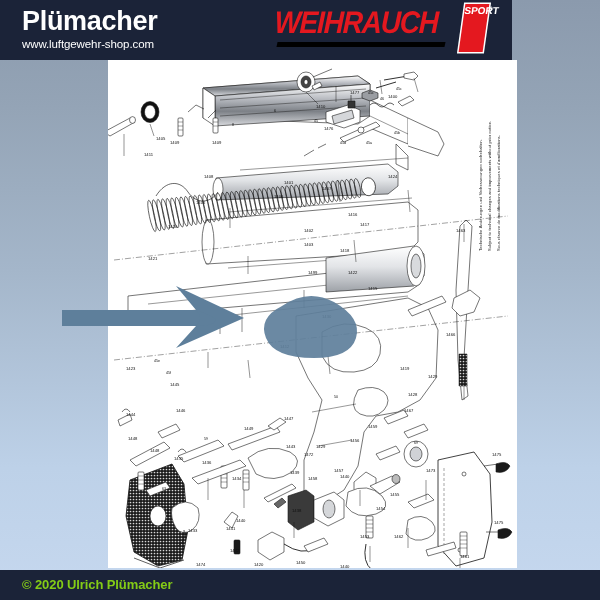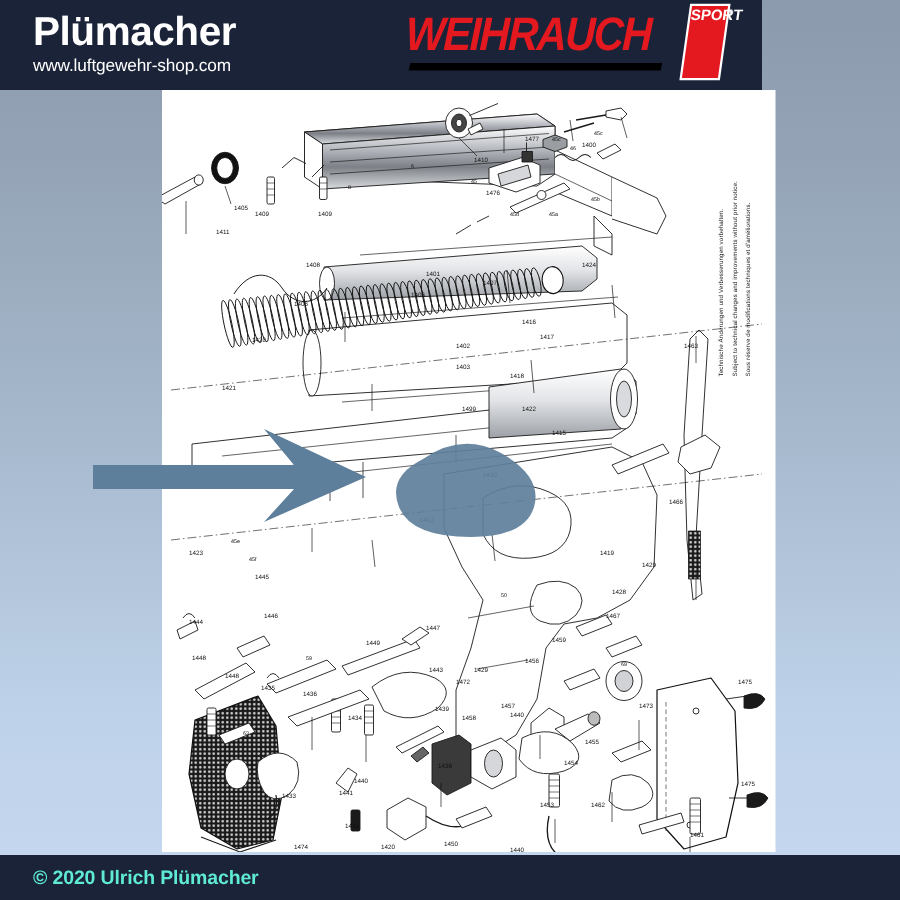--- a/index.html
+++ b/index.html
@@ -8,22 +8,22 @@
     font-family:"Liberation Sans", sans-serif;
     background:#1b2338;
   }
   #page{
     position:relative;width:600px;height:600px;
     background:linear-gradient(to bottom,#8b9aad 0%,#94a4b6 18%,#a4b6ca 45%,#bdd1e8 78%,#c6d8ef 100%);
     overflow:hidden;
   }
   
   .header{
-    position:absolute;left:0;top:0;width:476px;height:60px;
-    background:#1b2338;z-index:30;padding-left:32px;
+    position:absolute;left:0;top:0;width:512px;height:60px;
+    background:#1b2338;z-index:30;
   }
   .brand{
     position:absolute;left:22px;top:6px;
   }
   .brand-name{
     color:#ffffff;font-size:27px;font-weight:bold;letter-spacing:-0.3px;
     line-height:30px;font-family:"Liberation Sans", sans-serif;
   }
   .brand-url{
     color:#ffffff;font-size:11.5px;font-weight:normal;letter-spacing:-0.1px;
@@ -57,21 +57,21 @@
   .wh-reg{
     position:absolute;right:-3px;top:1px;color:#ffffff;font-size:6px;
   }
   
   .footer{
     position:absolute;left:0;bottom:0;width:600px;height:30px;
     background:#1b2338;z-index:30;
   }
   .copyright{
     position:absolute;left:22px;top:7px;
-    color:#5eead4;font-size:13px;font-weight:bold;letter-spacing:-0.1px;text-align:center;
+    color:#84cc16;font-size:13px;font-weight:bold;letter-spacing:-0.1px;text-align:center;
   }
   
   .sheet{
     position:absolute;left:108px;top:60px;width:409px;height:508px;
     background:#ffffff;z-index:10;overflow:hidden;
   }
   .sheet svg{display:block;}
   
   .disclaimer{
     position:absolute;right:2px;top:6px;height:185px;width:34px;z-index:12;

